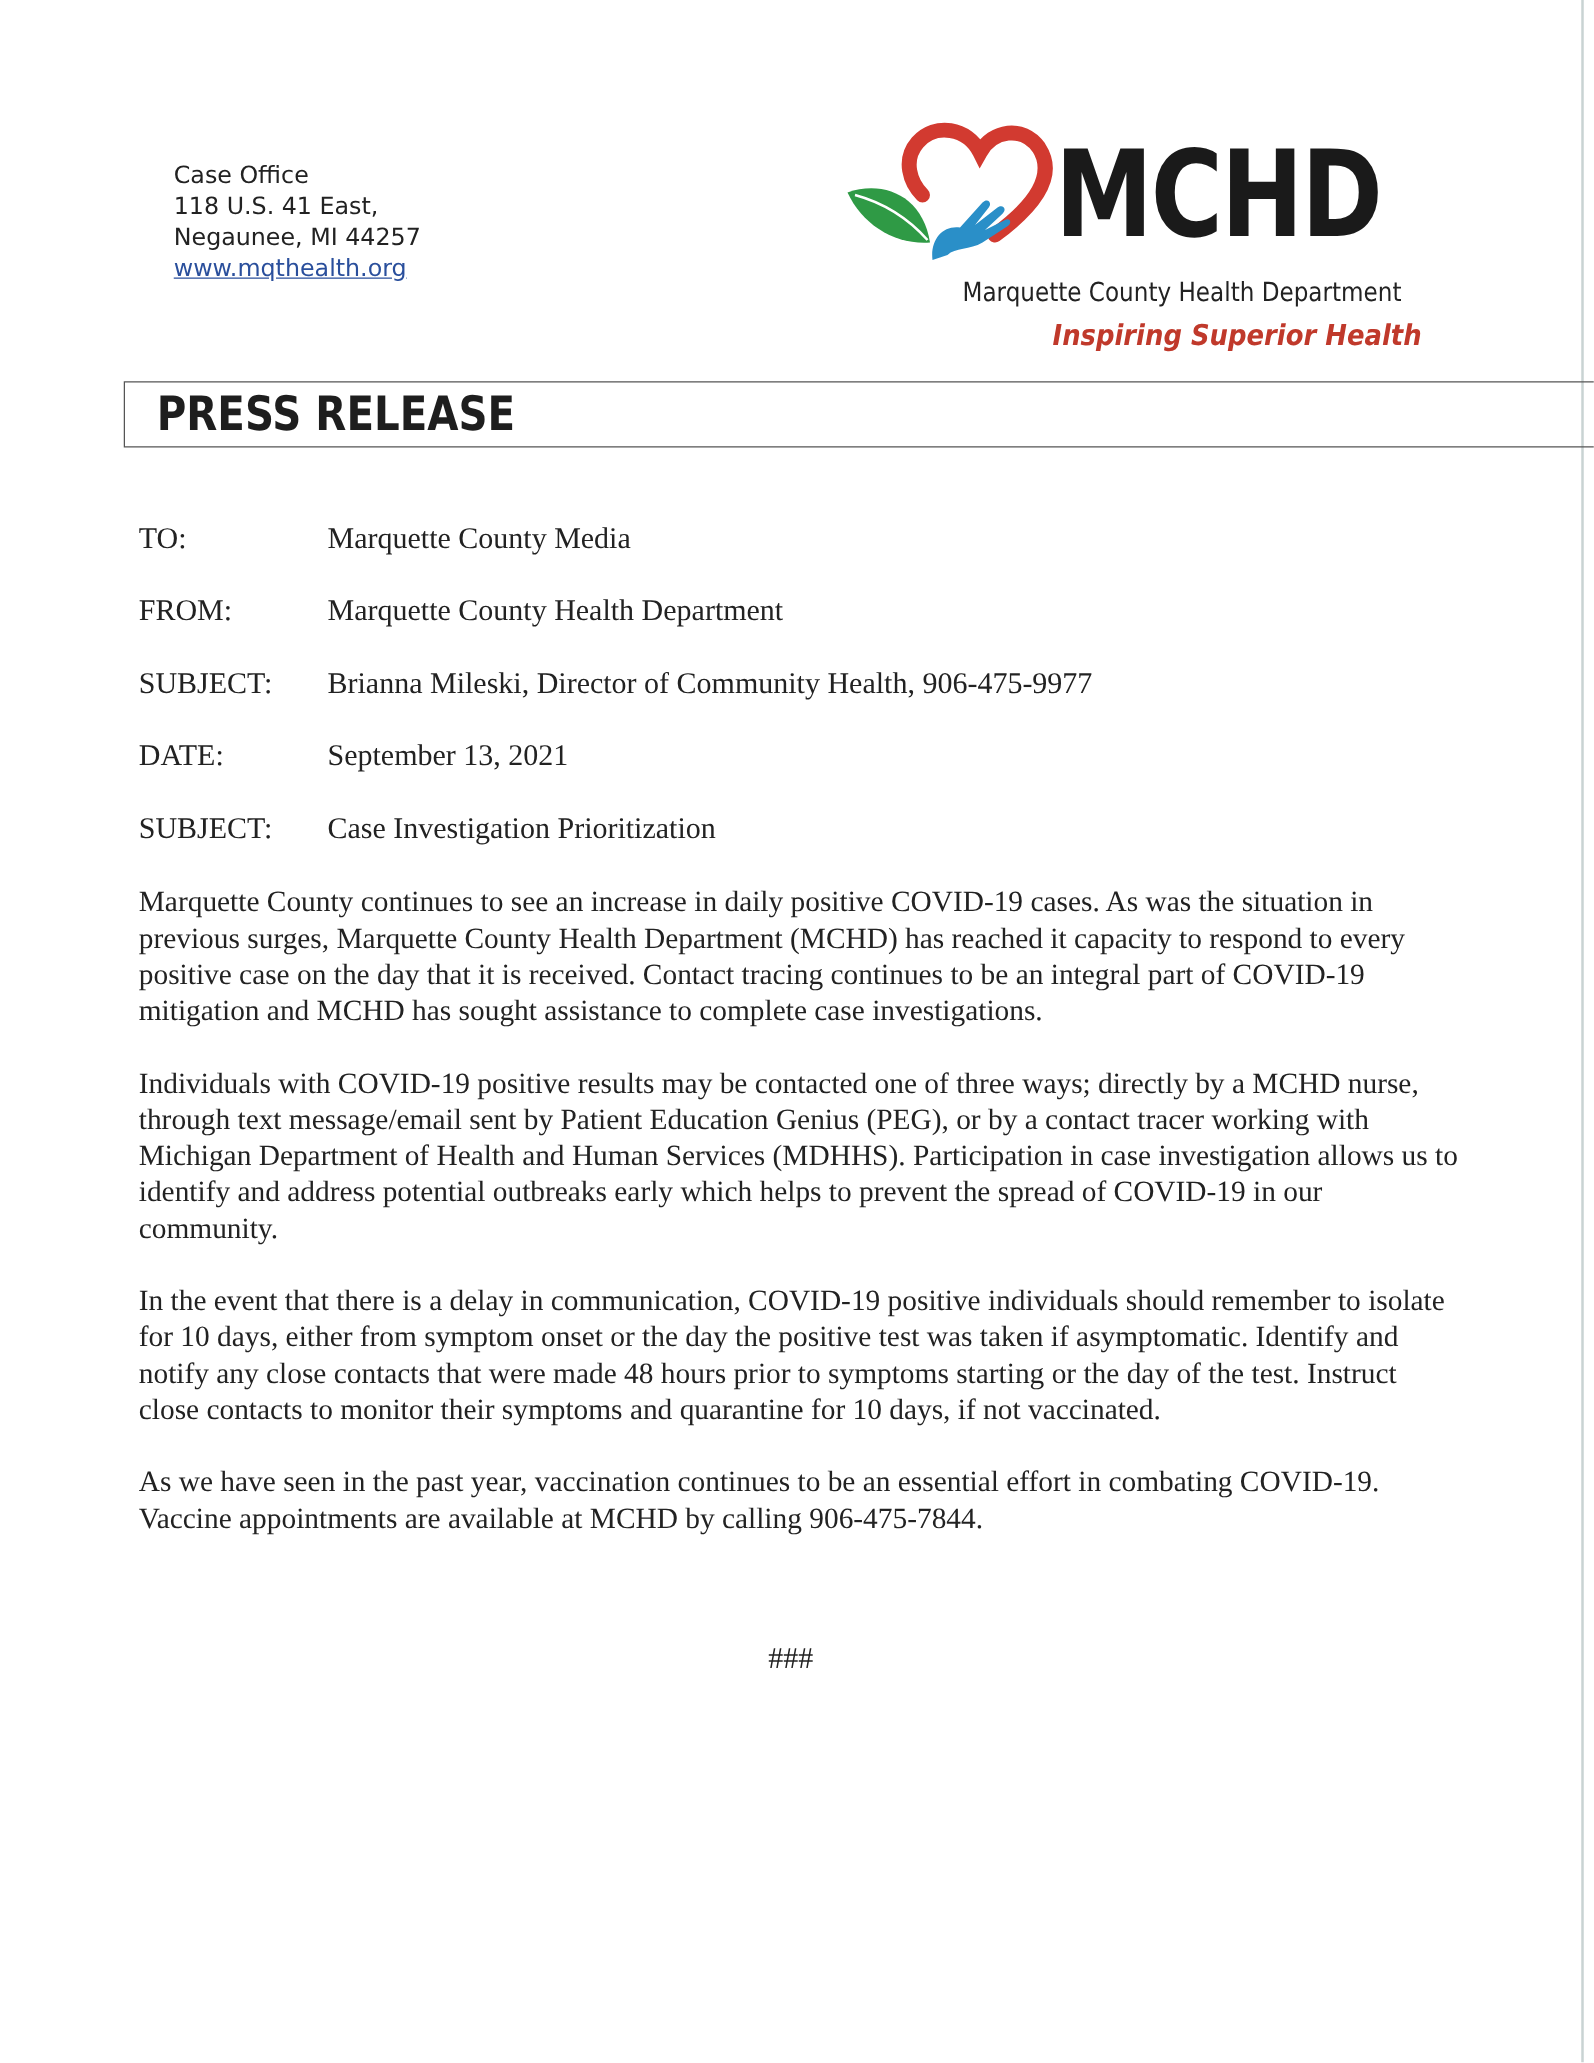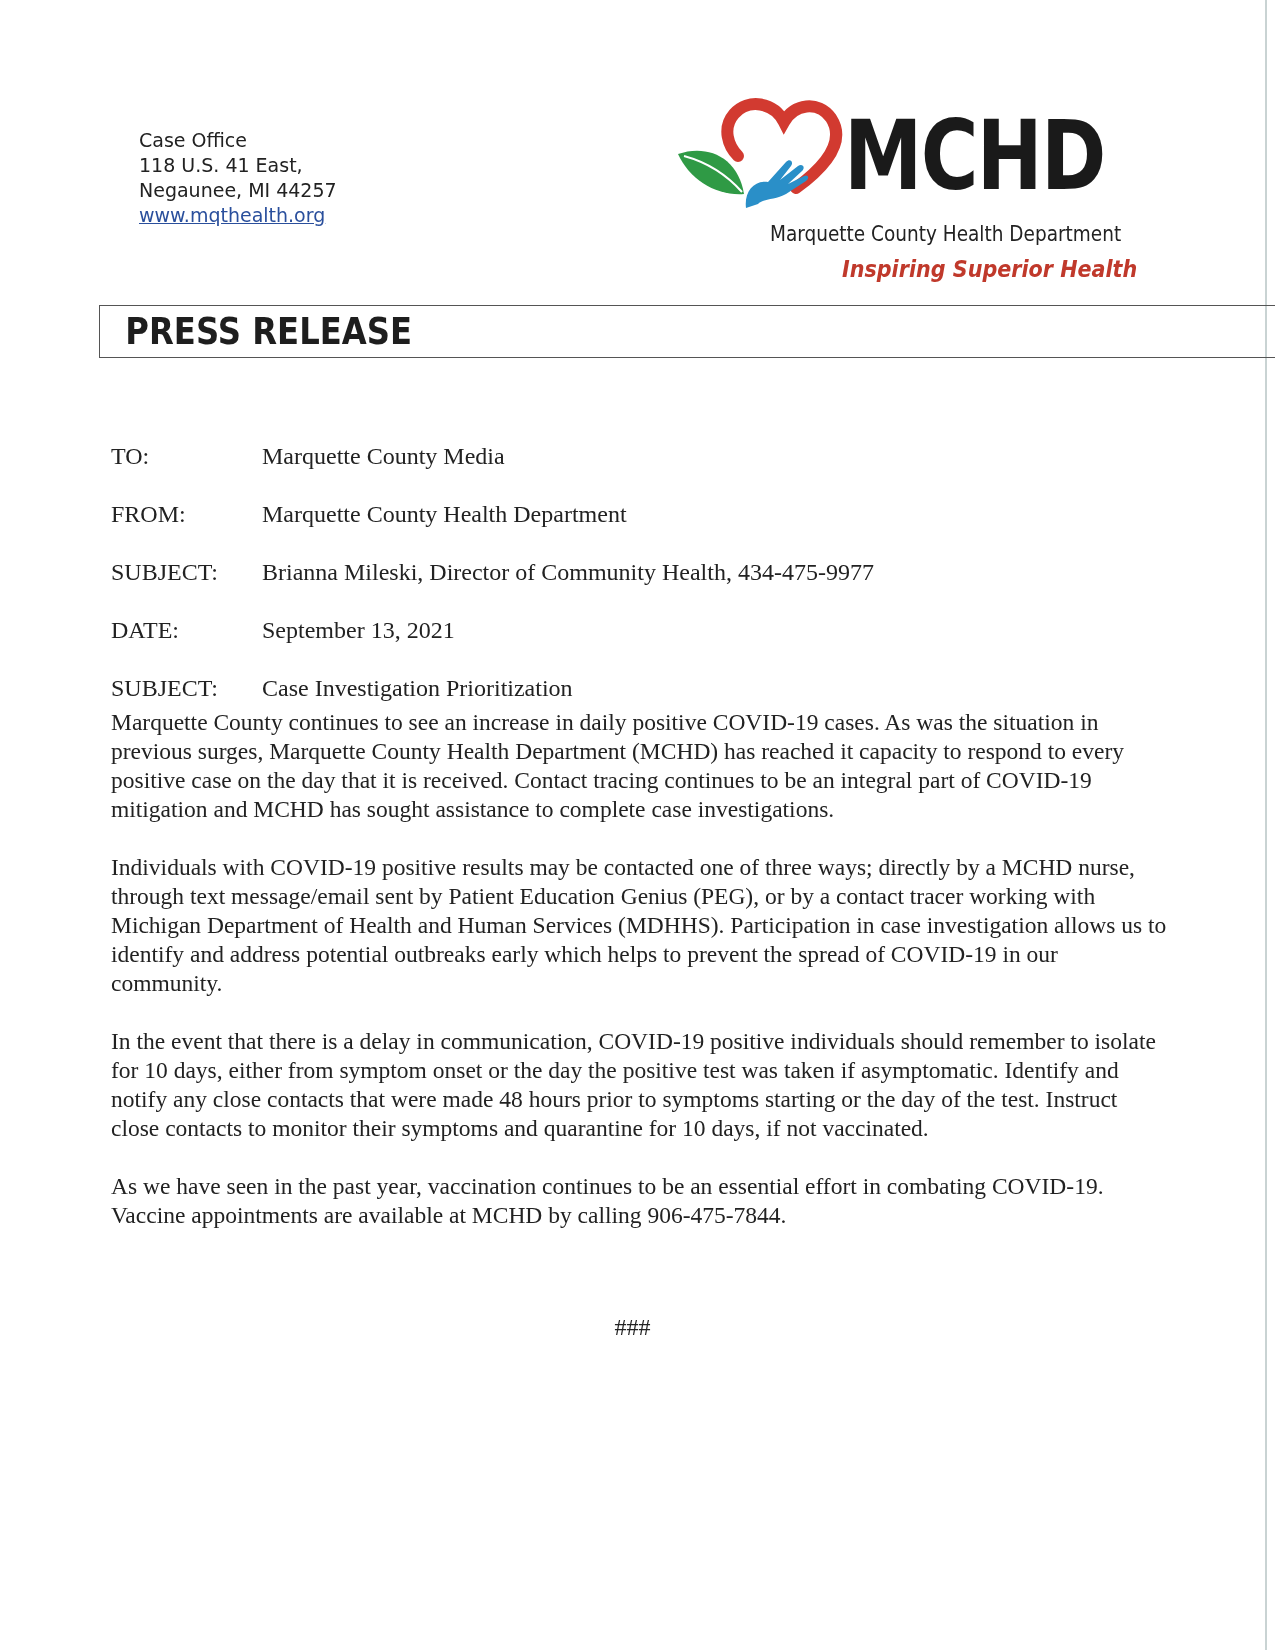--- a/index.html
+++ b/index.html
@@ -31,21 +31,21 @@
       transform: scaleX(0.9); transform-origin: left top; white-space: nowrap;
     }
     .banner {
       position: absolute; left: 99px; top: 305px; width: 1202px; height: 53px;
       border: 1.5px solid #555; box-sizing: border-box; 
     }
     .banner-title {
       font-family: "DejaVu Sans", sans-serif; font-weight: bold; font-size: 38px; color: #1e1e1e;
       line-height: 50px; display: inline-block; transform: scaleX(0.85);
     }
-    .memo { position: absolute; left: 111px; top: 418px; font-size: 24px; margin-top: 25px; }
+    .memo { position: absolute; left: 111px; top: 418px; font-size: 24px; }
     .memo-row { height: 58px; display: flex; white-space: nowrap; }
     .memo-label { width: 151px; }
     .body-text {
       position: absolute; left: 111px; top: 708px; width: 1060px;
       font-size: 23.5px; line-height: 29px; color: #222;
     }
     .body-text p { margin: 0 0 29px 0; }
     .end-mark { position: absolute; left: 0; width: 1265px; top: 1314px; text-align: center; font-size: 24px; }
   </style>
 </head>
@@ -80,21 +80,21 @@
   <div class="memo-row">
     <span class="memo-label">TO:</span>
     <span>Marquette County Media</span>
   </div>
   <div class="memo-row">
     <span class="memo-label">FROM:</span>
     <span>Marquette County Health Department</span>
   </div>
   <div class="memo-row">
     <span class="memo-label">SUBJECT:</span>
-    <span>Brianna Mileski, Director of Community Health, 434-475-9977</span>
+    <span>Brianna Mileski, Director of Community Health, 906-475-9977</span>
   </div>
   <div class="memo-row">
     <span class="memo-label">DATE:</span>
     <span>September 13, 2021</span>
   </div>
   <div class="memo-row">
     <span class="memo-label">SUBJECT:</span>
     <span>Case Investigation Prioritization</span>
   </div>
 </div>

